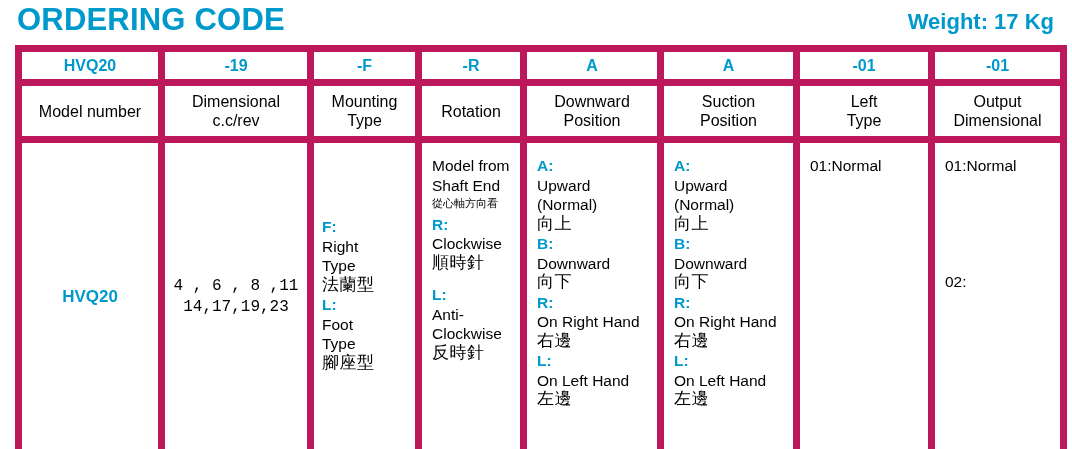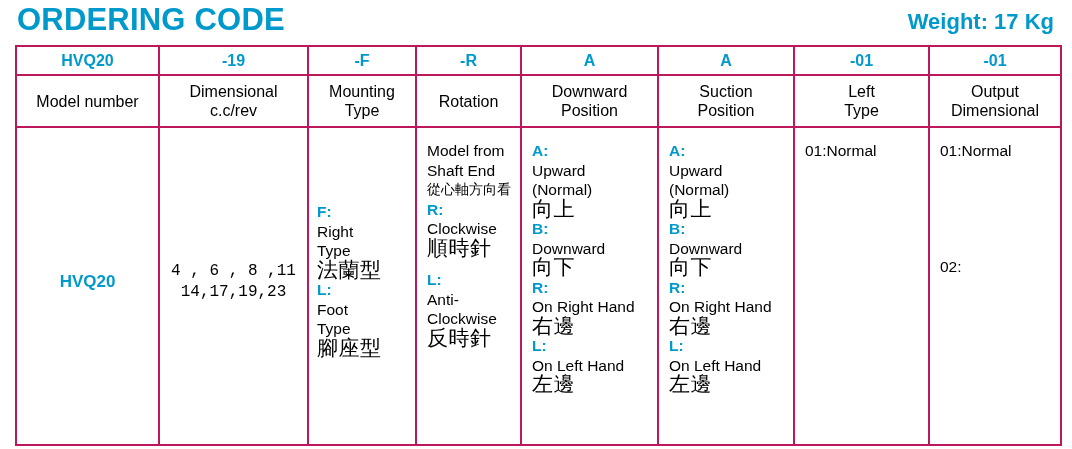--- a/index.html
+++ b/index.html
@@ -49,21 +49,21 @@
   
   .ordering-table {
     position: absolute;
     left: 15px;
     top: 45px;
     width: 1045px;
     border-collapse: collapse;
     table-layout: fixed;
   }
   .ordering-table td {
-    border: 2px solid #be185d;
+    border: 7px solid #be185d;
     padding: 0;
     vertical-align: top;
   }
 
   
   col.c0 { width: 143px; }
   col.c1 { width: 149px; }
   col.c2 { width: 108px; }
   col.c3 { width: 105px; }
   col.c4 { width: 137px; }
@@ -115,22 +115,22 @@
   }
   .cell-inner.mount {
     padding-top: 74px;
   }
   .cell-inner.plain {
     padding: 13px 6px 4px 10px;
   }
 
   .ln { display: block; white-space: nowrap; }
   .ln.cy { color: #0099cc; font-weight: bold; }
-  .ln.cjk { font-family: Liberation Serif, serif; font-size: 21px; letter-spacing: 0.5px; }
-  .ln.cjk-sm { font-family: Liberation Serif, serif; font-size: 14px; letter-spacing: 0px; }
+  .ln.cjk { font-family: Liberation Mono, monospace; font-size: 17px; letter-spacing: 0.5px; }
+  .ln.cjk-sm { font-family: Liberation Mono, monospace; font-size: 11px; letter-spacing: 0px; }
   .ln.sp { height: 12px; }
   .ln.big-gap { height: 96px; }
   .model-code { color: #0099cc; font-size: 17px; font-weight: bold; }
   .disp-line { font-size: 16px; line-height: 21px; white-space: nowrap; font-family: Liberation Mono, monospace; }
 </style>
 </head>
 <body>
 
 <div class="header-band">
   <div class="page-title">ORDERING CODE</div>

